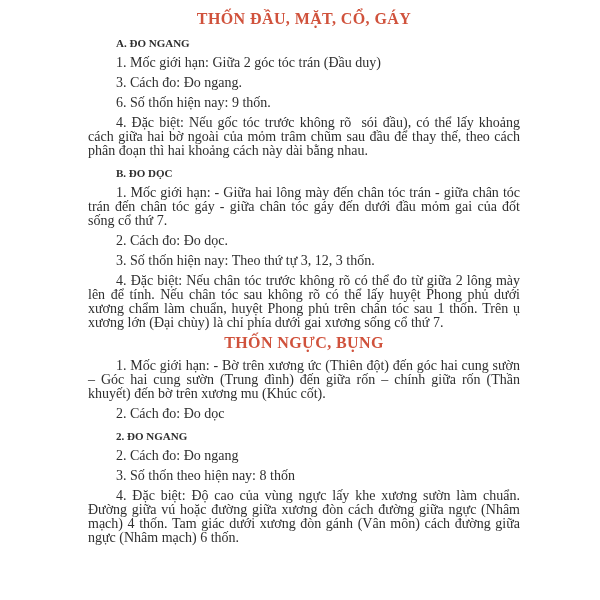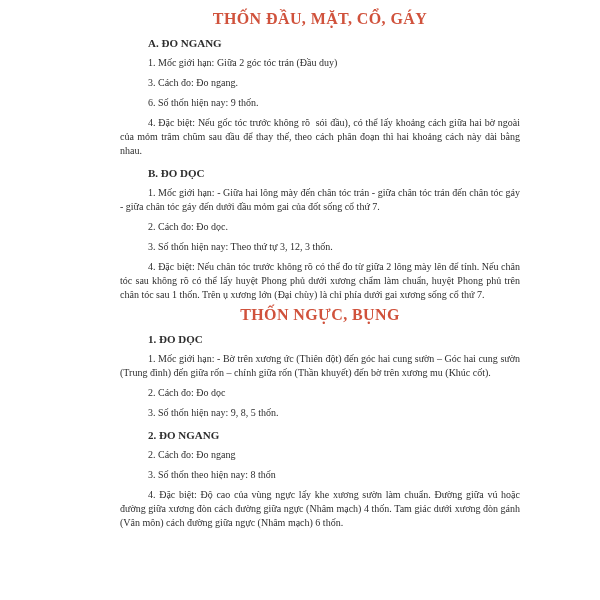--- a/index.html
+++ b/index.html
@@ -11,21 +11,21 @@
   body{
     width:600px;height:600px;
     background:var(--paper);
     font-family:"Liberation Serif","DejaVu Serif",serif;
     color:var(--ink);
     overflow:hidden;
   }
   .page{
     box-sizing:border-box;
     width:600px;height:600px;
-    padding:6px 80px 8px 120px;
+    padding:6px 80px 8px 88px;
     overflow:hidden;
   }
   .doc-title{
     font-size:16px;
     font-weight:bold;
     color:var(--accent-red);
     text-align:center;
     letter-spacing:.4px;
     line-height:18px;
     margin:4px 0 7px 0;
@@ -33,21 +33,21 @@
   .doc-title.second{
   }
   .subheading{
     font-size:11px;
     font-weight:bold;
     line-height:14px;
     margin:8px 0 0 0;
     text-indent:28px;
   }
   .para{
-    font-size:10px;
+    font-size:14px;
     line-height:14px;
     text-align:justify;
     text-indent:28px;
     margin:6px 0 0 0;
   }
 </style>
 </head>
 <body>
 
 <div class="page">
@@ -61,23 +61,21 @@
   <p class="para">4. Đặc biệt: Nếu gốc tóc trước không rõ&nbsp; sói đầu), có thể lấy khoảng cách giữa hai bờ ngoài của mỏm trâm chũm sau đầu để thay thế, theo cách phân đoạn thì hai khoảng cách này dài bằng nhau.</p>
 
   <p class="subheading">B. ĐO DỌC</p>
   <p class="para">1. Mốc giới hạn: - Giữa hai lông mày đến chân tóc trán - giữa chân tóc trán đến chân tóc gáy - giữa chân tóc gáy đến dưới đầu mỏm gai của đốt sống cổ thứ 7.</p>
   <p class="para">2. Cách đo: Đo dọc.</p>
   <p class="para">3. Số thốn hiện nay: Theo thứ tự 3, 12, 3 thốn.</p>
   <p class="para">4. Đặc biệt: Nếu chân tóc trước không rõ có thể đo từ giữa 2 lông mày lên để tính. Nếu chân tóc sau không rõ có thể lấy huyệt Phong phủ dưới xương chẩm làm chuẩn, huyệt Phong phủ trên chân tóc sau 1 thốn. Trên ụ xương lớn (Đại chùy) là chỉ phía dưới gai xương sống cổ thứ 7.</p>
 
   <h1 class="doc-title second">THỐN NGỰC, BỤNG</h1>
 
-  <p class="subheading">1. ĐO DỌC</p>
   <p class="para">1. Mốc giới hạn: - Bờ trên xương ức (Thiên đột) đến góc hai cung sườn – Góc hai cung sườn (Trung đình) đến giữa rốn – chính giữa rốn (Thần khuyết) đến bờ trên xương mu (Khúc cốt).</p>
   <p class="para">2. Cách đo: Đo dọc</p>
-  <p class="para">3. Số thốn hiện nay: 9, 8, 5 thốn.</p>
 
   <p class="subheading">2. ĐO NGANG</p>
   <p class="para">2. Cách đo: Đo ngang</p>
   <p class="para">3. Số thốn theo hiện nay: 8 thốn</p>
   <p class="para">4. Đặc biệt: Độ cao của vùng ngực lấy khe xương sườn làm chuẩn. Đường giữa vú hoặc đường giữa xương đòn cách đường giữa ngực (Nhâm mạch) 4 thốn. Tam giác dưới xương đòn gánh (Vân môn) cách đường giữa ngực (Nhâm mạch) 6 thốn.</p>
 
 </div>
 
 </body></html>

